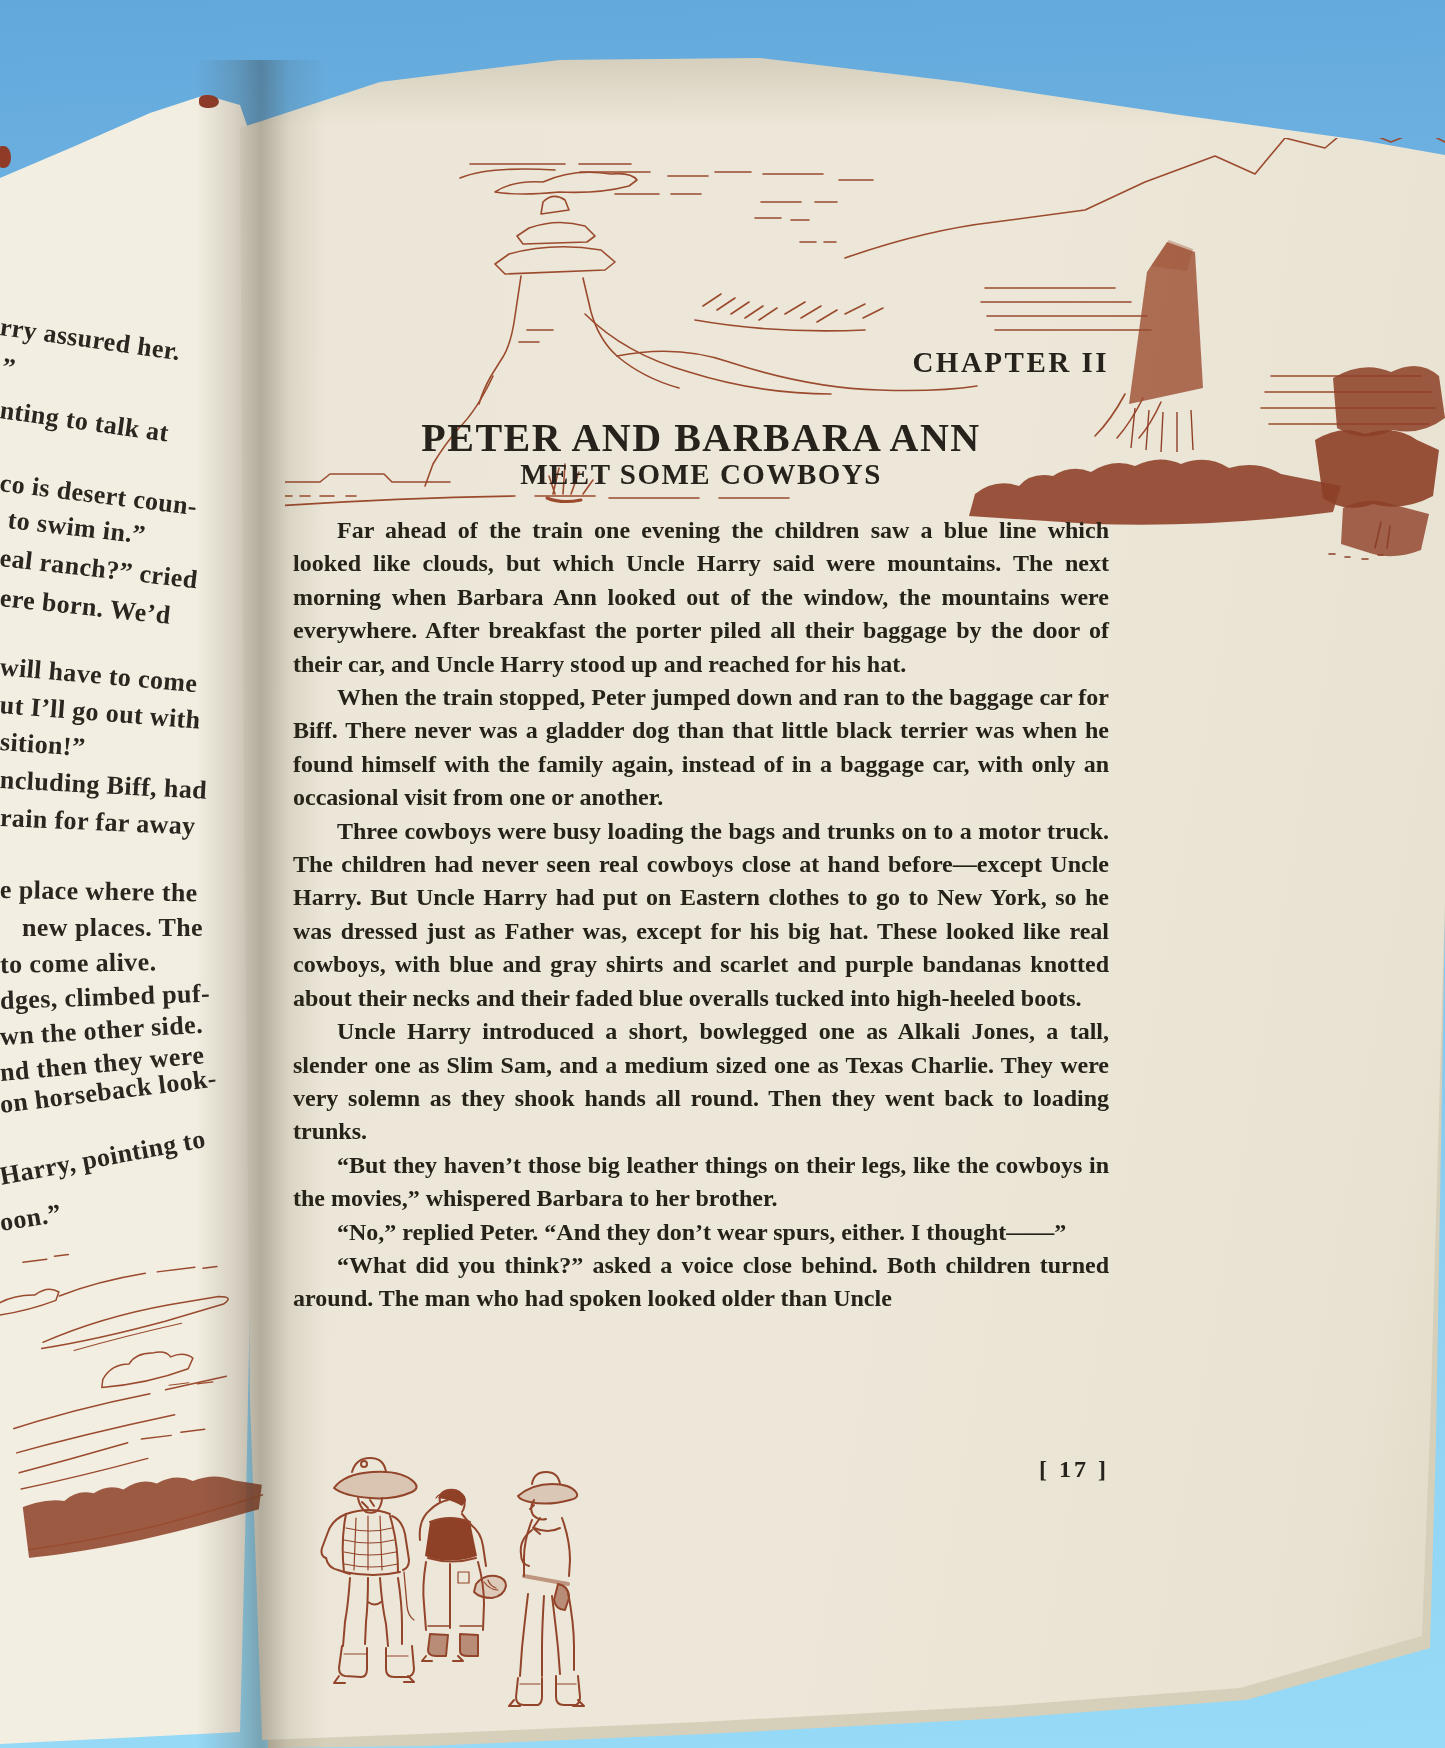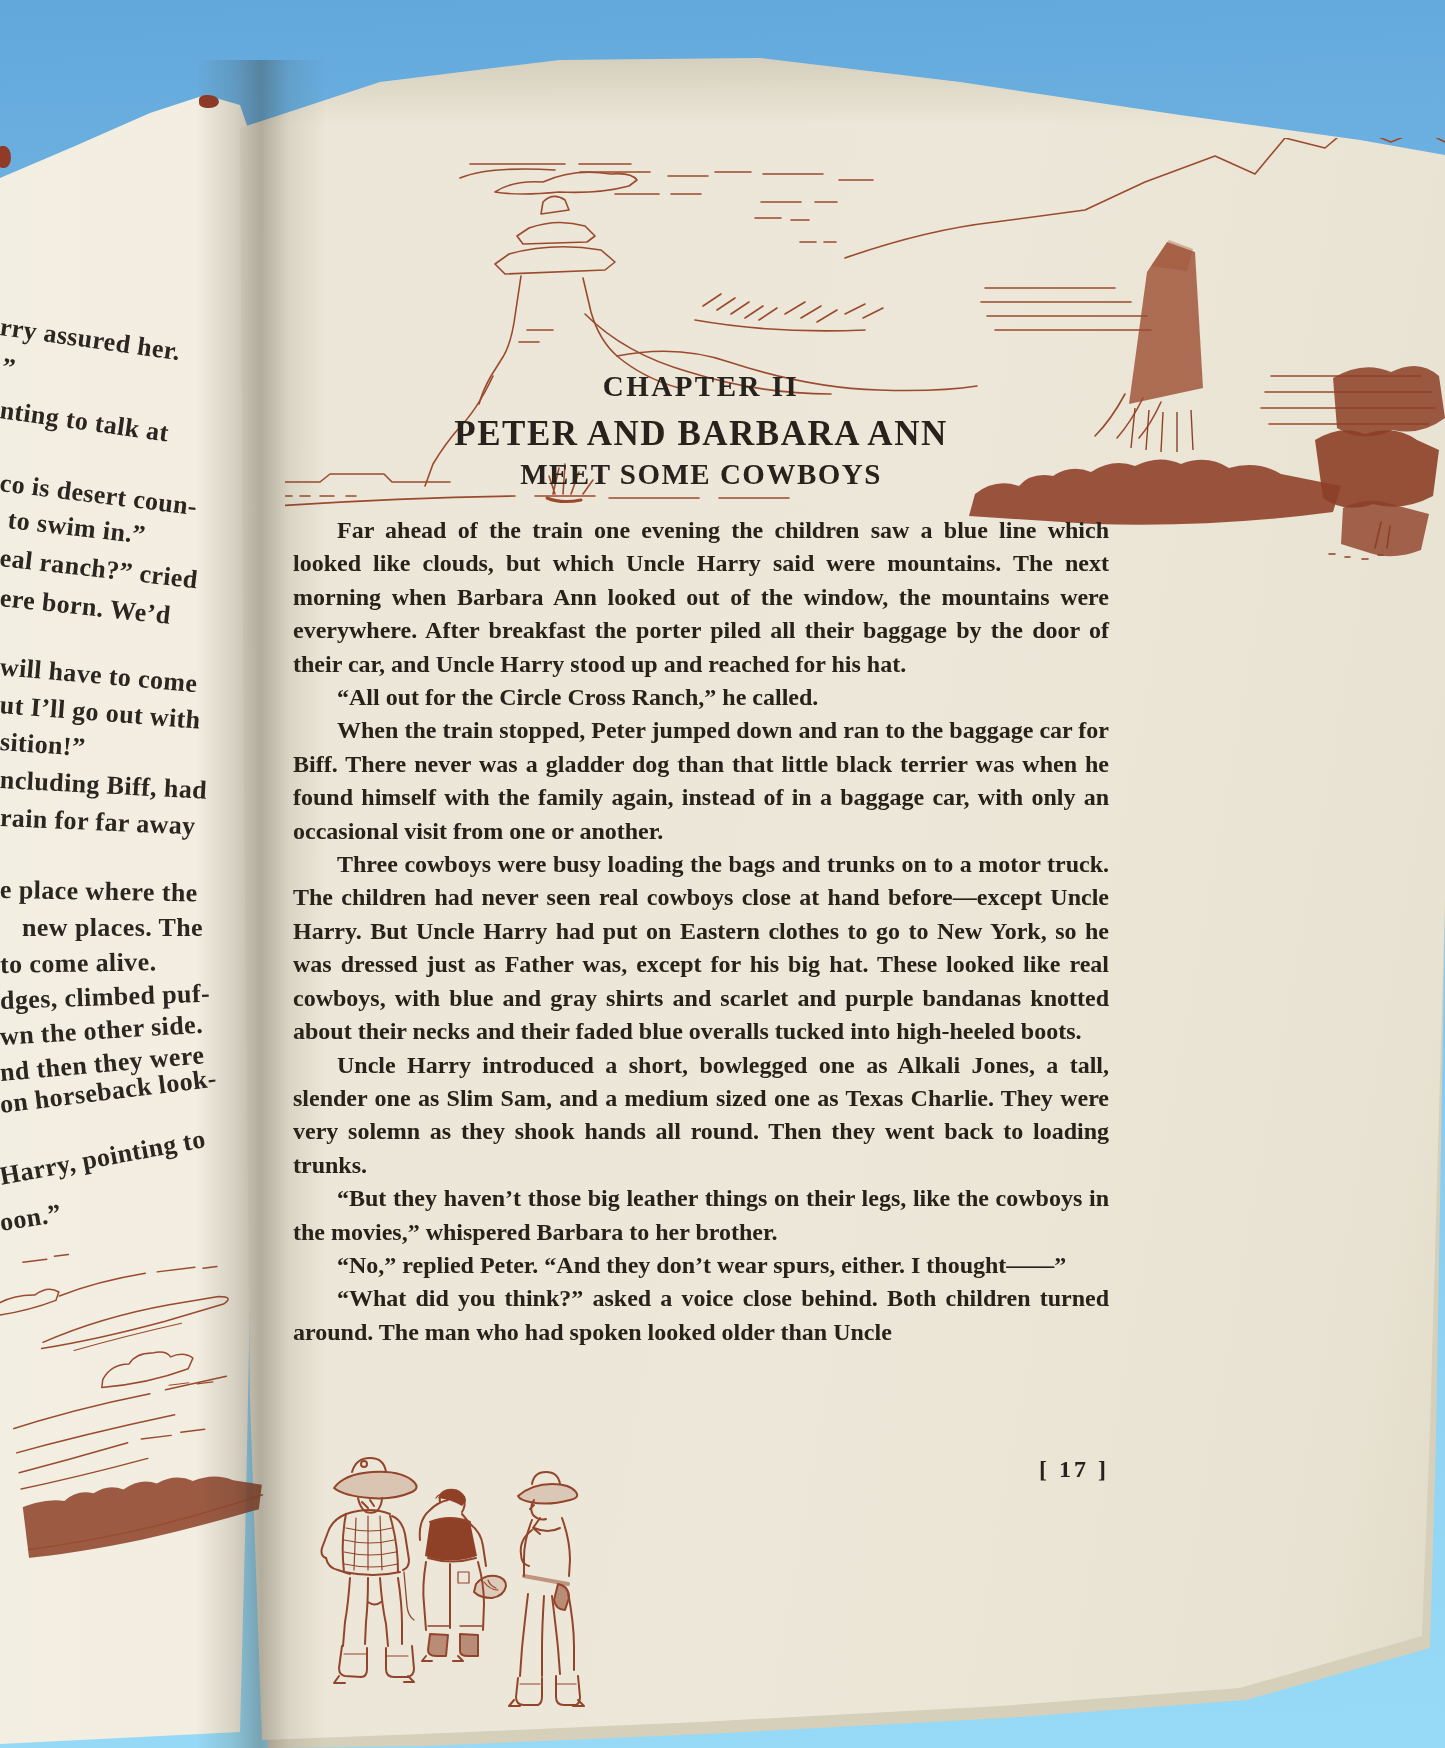--- a/index.html
+++ b/index.html
@@ -35,22 +35,22 @@
   }
   .red-mark{position:absolute;background:#8f3b28;border-radius:40% 60% 55% 45%;}
 
   .frag{
     position:absolute;white-space:nowrap;color:#2b2620;
     font-weight:600;font-size:26px;letter-spacing:.4px;transform-origin:left center;
   }
   .chapter-label,.title-line{
     position:absolute;left:293px;width:816px;text-align:center;color:#27221c;font-weight:700;
   }
-  .chapter-label{top:370px;font-size:29px;letter-spacing:2.5px;}
-  .title-1{top:414px;font-size:35px;letter-spacing:1.5px;}
+  .chapter-label{top:346px;font-size:29px;letter-spacing:2.5px;text-align:right;}
+  .title-1{top:414px;font-size:40px;letter-spacing:1.5px;}
   .title-2{top:458px;font-size:29px;letter-spacing:1.5px;}
   .body-text{
     position:absolute;left:293px;top:514px;width:816px;color:#272219;
     font-size:24px;line-height:33.4px;font-weight:600;text-align:justify;
   }
   .body-text p{margin:0;text-indent:44px;}
   .page-number{
     position:absolute;left:293px;top:1456px;width:816px;text-align:right;
     color:#27221c;font-size:24px;font-weight:600;letter-spacing:3px;
   }
@@ -221,21 +221,20 @@
       <div class="frag" style="top: 1162px; left: 0px; transform: rotate(-10.5deg);">Harry, pointing to</div>
       <div class="frag" style="top: 1208px; left: 0px; transform: rotate(-9deg);">oon.”</div>
     </div>
 
   <div class="chapter-label">CHAPTER II</div>
   <div class="title-line title-1">PETER AND BARBARA ANN</div>
   <div class="title-line title-2">MEET SOME COWBOYS</div>
 
   <div class="body-text" id="body-text">
       <p>Far ahead of the train one evening the children saw a blue line which looked like clouds, but which Uncle Harry said were mountains.  The next morning when Barbara Ann looked out of the window, the mountains were everywhere.  After breakfast the porter piled all their baggage by the door of their car, and Uncle Harry stood up and reached for his hat.</p>
-      <p>“All out for the Circle Cross Ranch,” he called.</p>
       <p>When the train stopped, Peter jumped down and ran to the baggage car for Biff.  There never was a gladder dog than that little black terrier was when he found himself with the family again, instead of in a baggage car, with only an occasional visit from one or another.</p>
       <p>Three cowboys were busy loading the bags and trunks on to a motor truck.  The children had never seen real cowboys close at hand before—except Uncle Harry.  But Uncle Harry had put on Eastern clothes to go to New York, so he was dressed just as Father was, except for his big hat.  These looked like real cowboys, with blue and gray shirts and scarlet and purple bandanas knotted about their necks and their faded blue overalls tucked into high-heeled boots.</p>
       <p>Uncle Harry introduced a short, bowlegged one as Alkali Jones, a tall, slender one as Slim Sam, and a medium sized one as Texas Charlie.  They were very solemn as they shook hands all round.  Then they went back to loading trunks.</p>
       <p>“But they haven’t those big leather things on their legs, like the cowboys in the movies,” whispered Barbara to her brother.</p>
       <p>“No,” replied Peter.  “And they don’t wear spurs, either.  I thought——”</p>
       <p>“What did you think?” asked a voice close behind.  Both children turned around.  The man who had spoken looked older than Uncle</p>
     </div>
 
   <div class="page-number">[ 17 ]</div>
 

